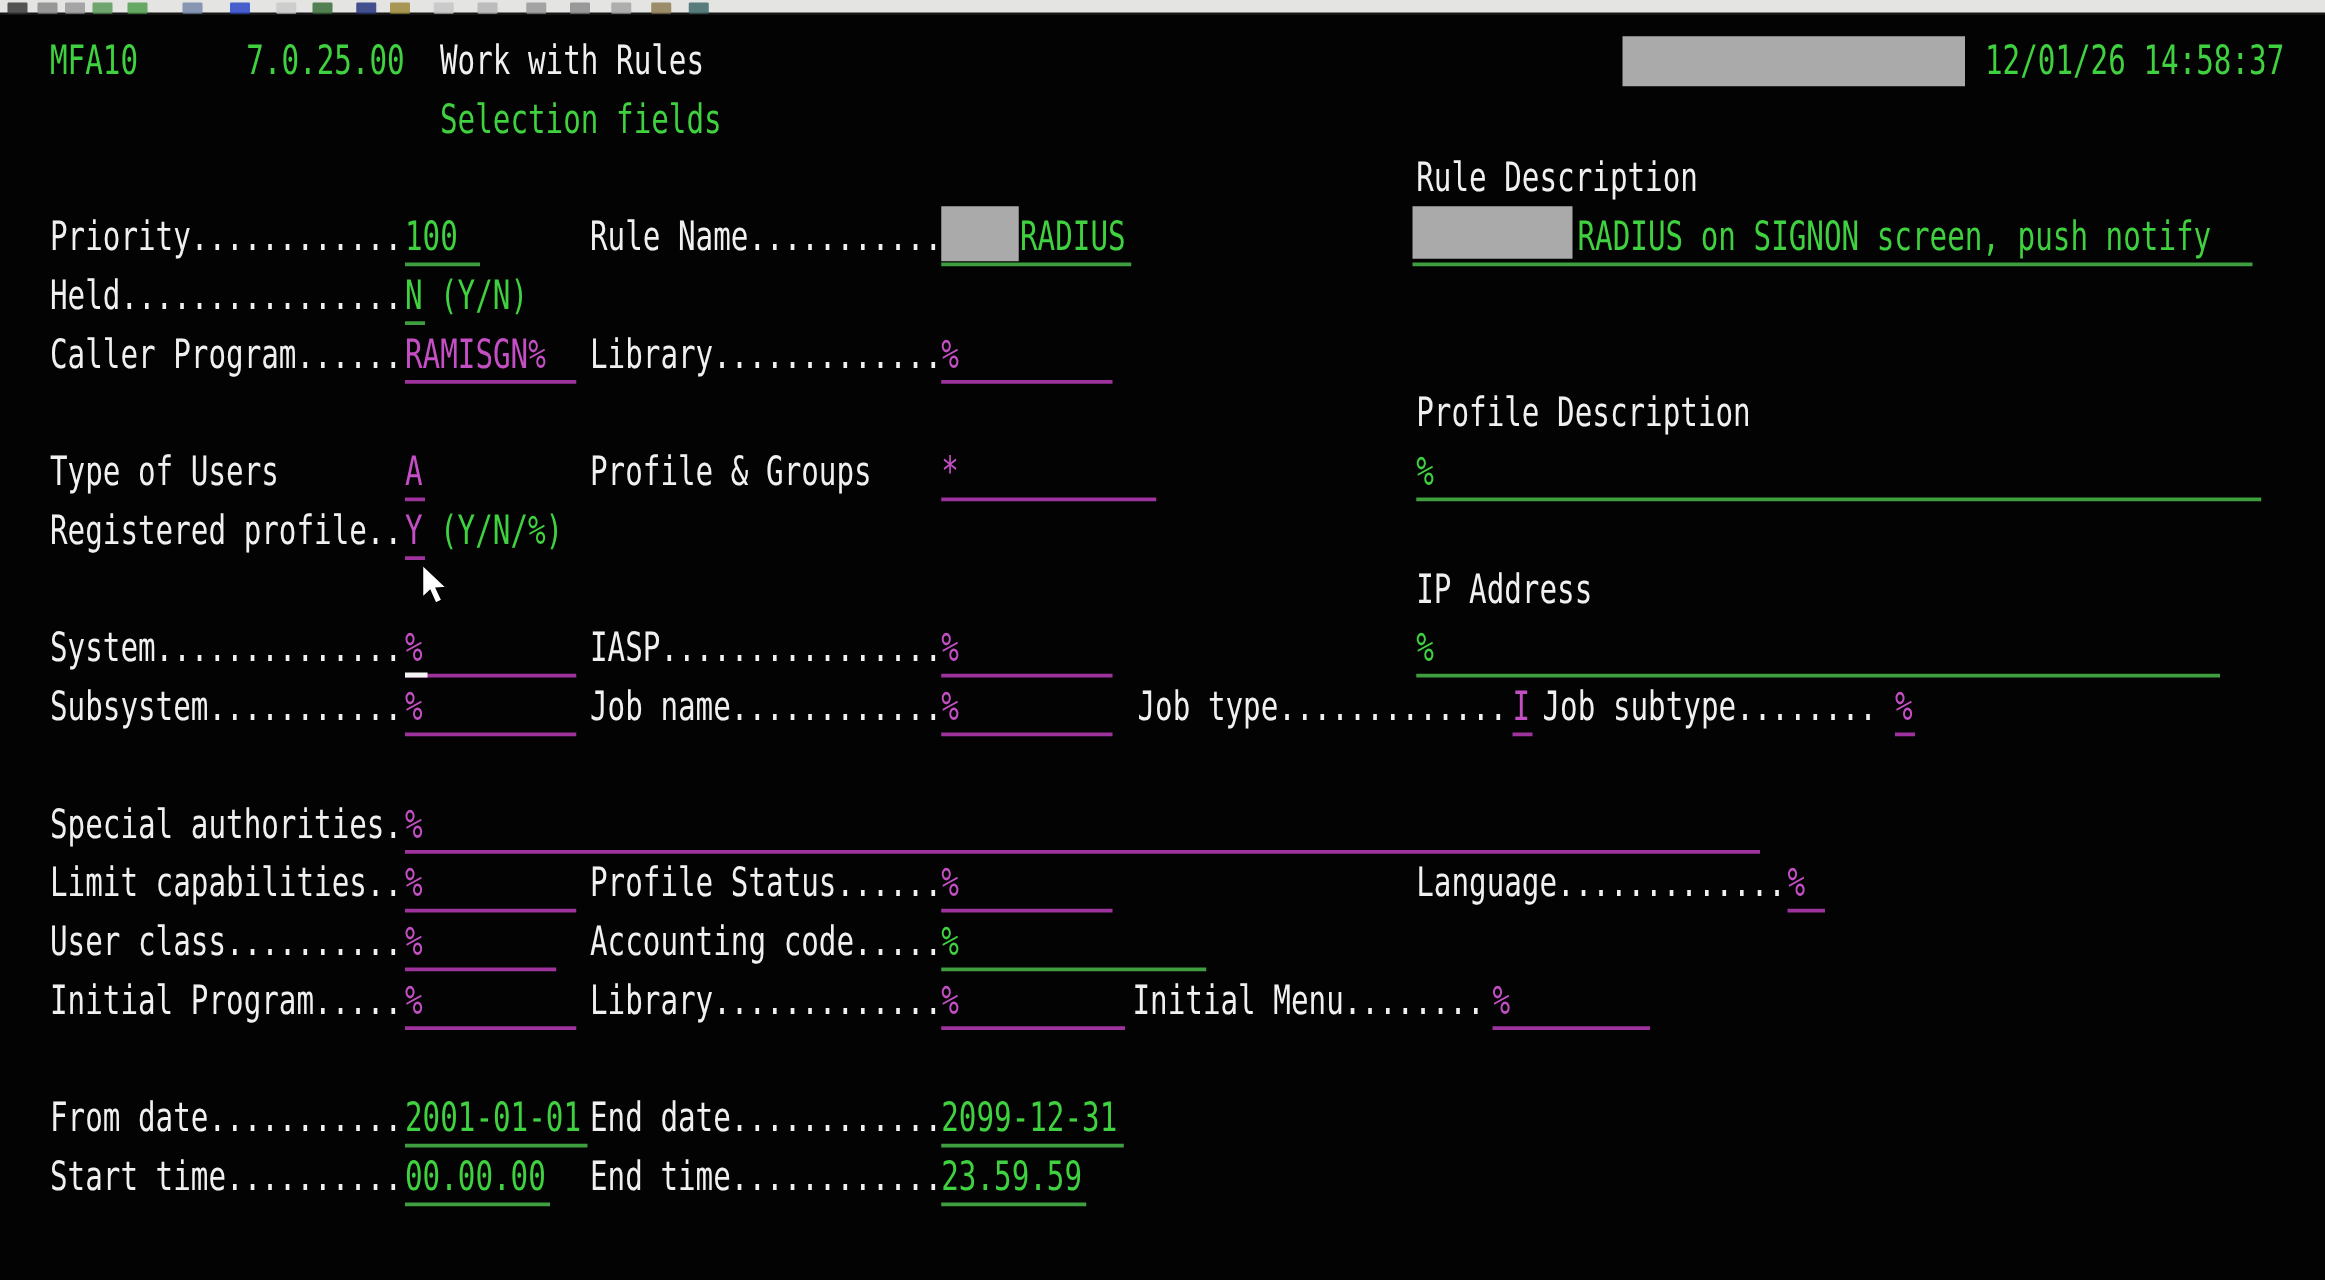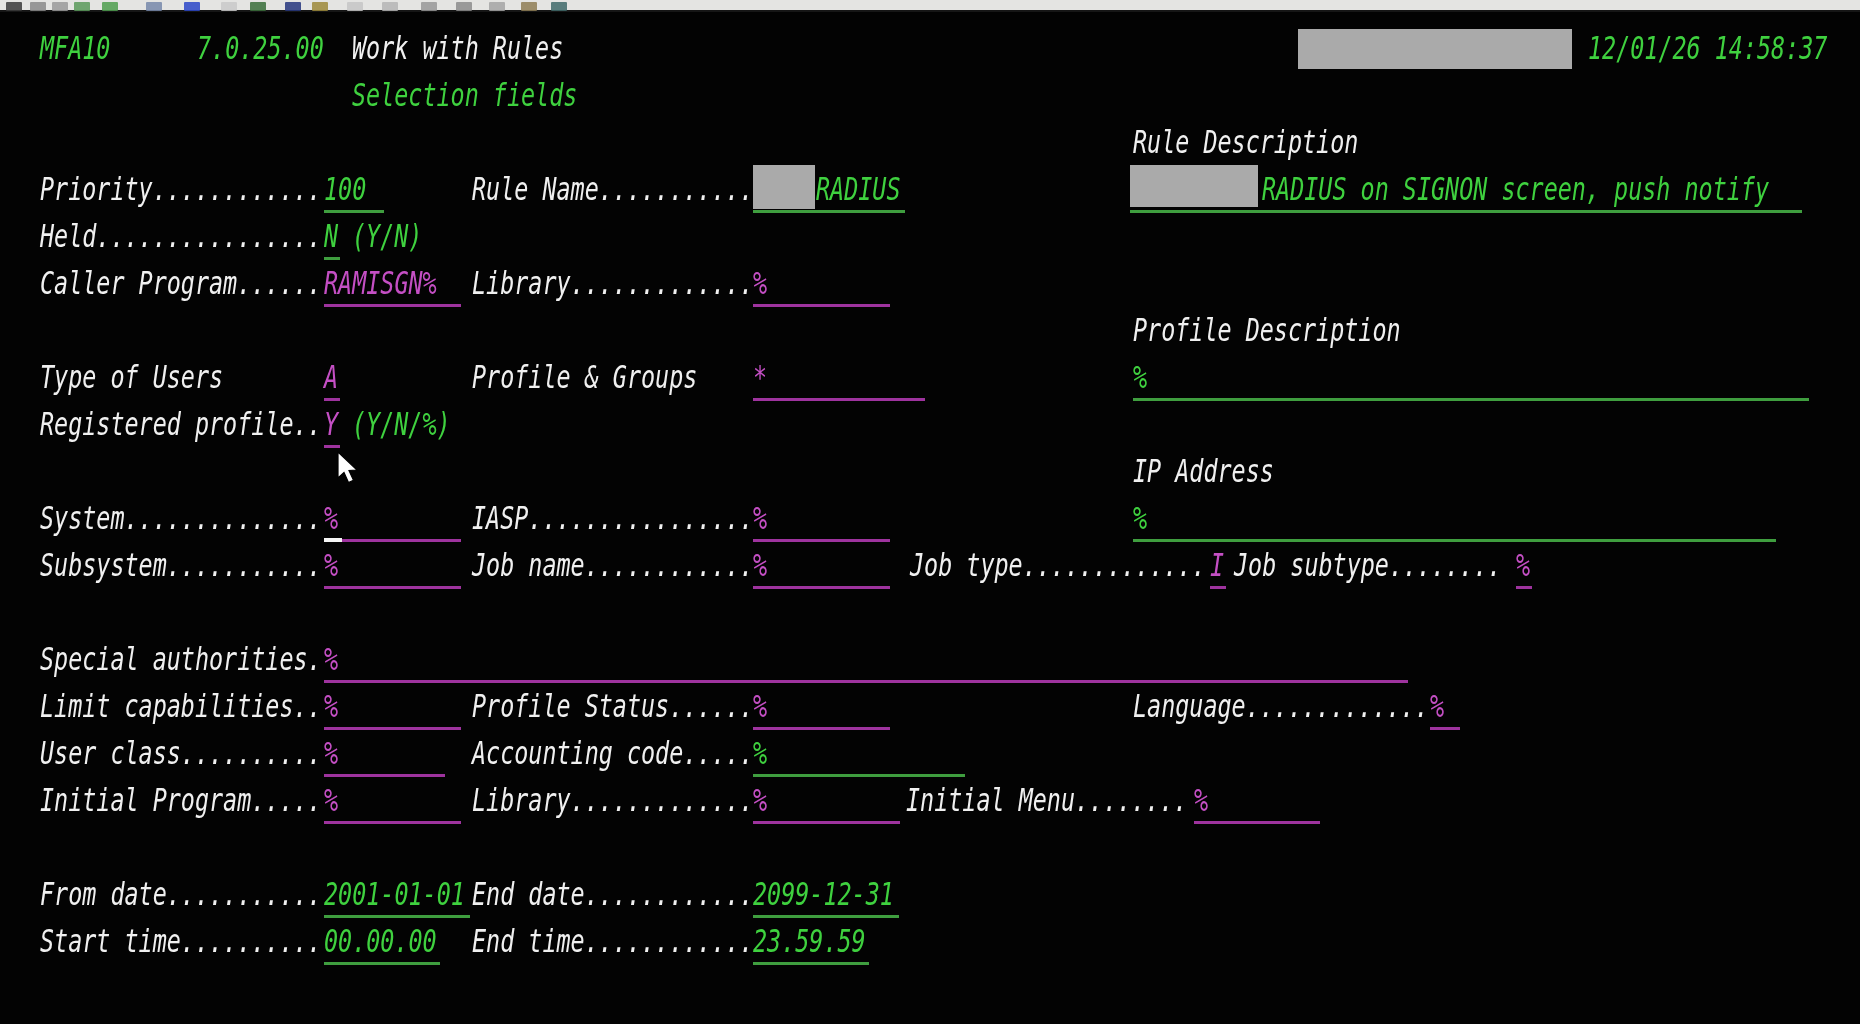--- a/index.html
+++ b/index.html
@@ -1,17 +1,17 @@
 <!DOCTYPE html>
 <html><head>
 <meta charset="utf-8">
 <style>
   html,body{margin:0;padding:0;background:#000;}
   #stage{position:relative;width:1860px;height:1024px;overflow:hidden;background:#030303;
-         font-family:"DejaVu Sans Mono","Liberation Mono",monospace;font-style:italic;}
+         font-family:"DejaVu Sans Mono","Liberation Mono",monospace;}
   #toolbar{position:absolute;left:0;top:0;width:1860px;height:12px;background:#e4e4e2;
            border-bottom:2px solid #161616;box-sizing:border-box;}
   .tbi{position:absolute;top:2px;width:16px;height:9px;border-radius:1px;opacity:.85;}
   #crt{position:absolute;left:0;top:13px;width:1860px;height:1011px;background:#030303;}
   .t{position:absolute;white-space:pre;font-size:23.4px;line-height:32px;height:32px;
      letter-spacing:0;transform:scaleY(1.38);transform-origin:0 50%;}
   .white{color:#f0f0f0;}
   .green{color:#3fd13f;}
   .magenta{color:#c44fc4;}
   .ul{position:absolute;height:3px;}

